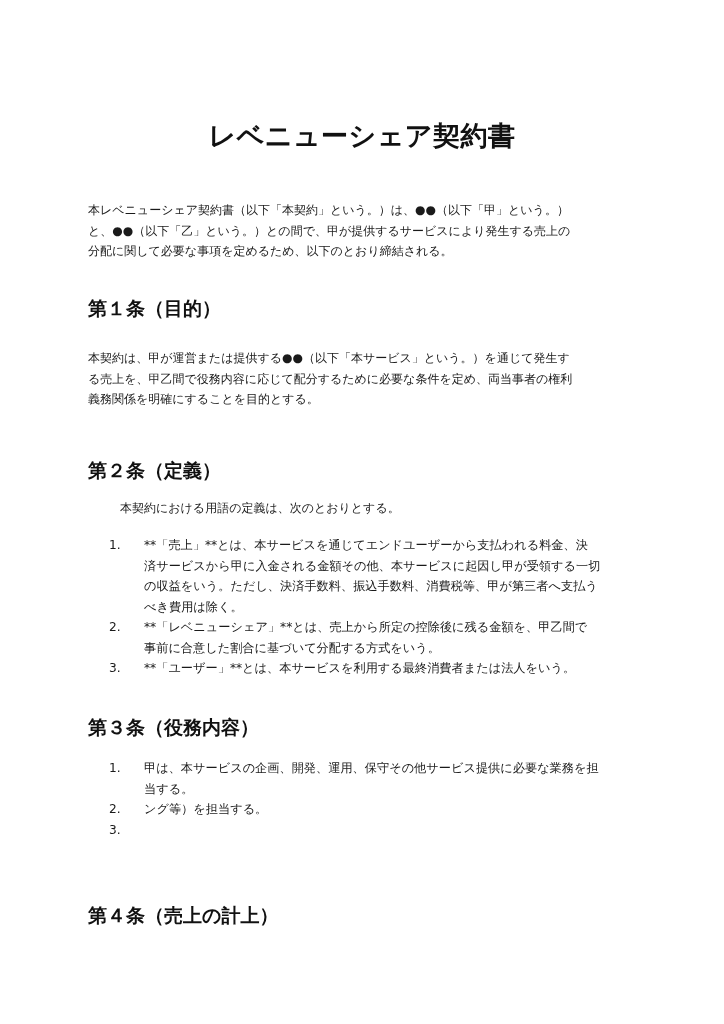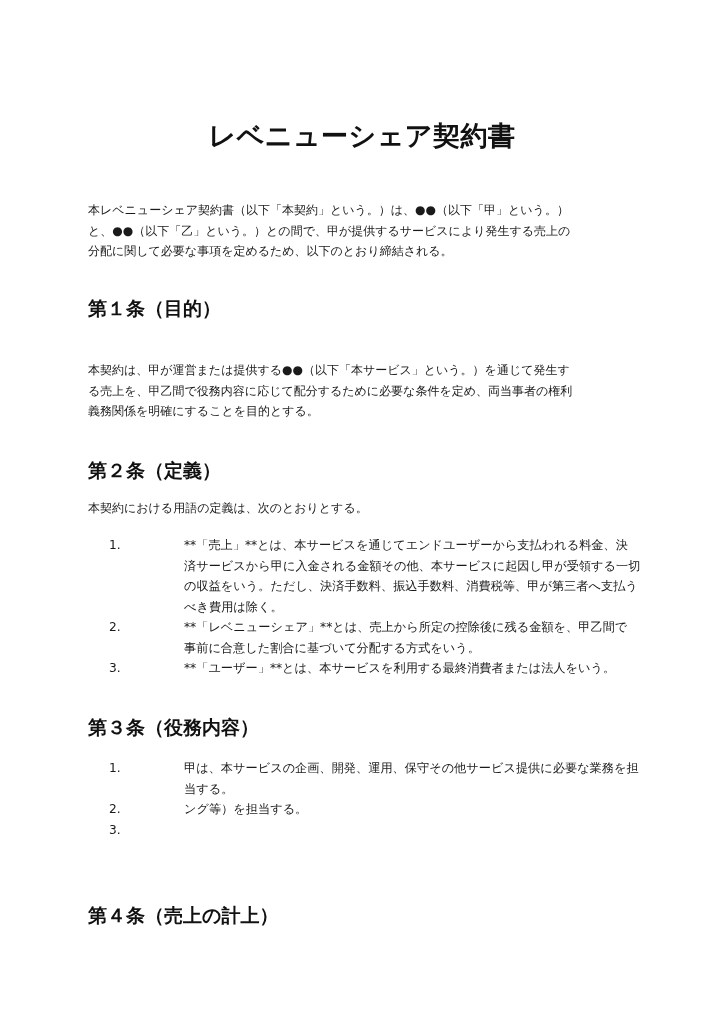--- a/index.html
+++ b/index.html
@@ -58,44 +58,44 @@
     }
     .olist .item {
       position: relative;
       padding-left: 56px;
     }
     .olist .num {
       position: absolute;
       left: 21px;
       top: 0;
     }
-    .olist .line { display: block; white-space: nowrap; margin-left: 40px; }
+    .olist .line { display: block; white-space: nowrap; }
   </style>
 </head>
 <body>
 
 <div class="page">
 
   <div class="title">レベニューシェア契約書</div>
 
   <div class="para" style="top:200px;">
     <span class="line">本レベニューシェア契約書（以下「本契約」という。）は、●●（以下「甲」という。）</span>
     <span class="line">と、●●（以下「乙」という。）との間で、甲が提供するサービスにより発生する売上の</span>
     <span class="line">分配に関して必要な事項を定めるため、以下のとおり締結される。</span>
   </div>
 
   <div class="heading" style="top:296px;">第１条（目的）</div>
-  <div class="para" style="top:348px;margin-top:12px;">
+  <div class="para" style="top:348px;">
     <span class="line">本契約は、甲が運営または提供する●●（以下「本サービス」という。）を通じて発生す</span>
     <span class="line">る売上を、甲乙間で役務内容に応じて配分するために必要な条件を定め、両当事者の権利</span>
     <span class="line">義務関係を明確にすることを目的とする。</span>
   </div>
 
   <div class="heading" style="top:458px;">第２条（定義）</div>
-  <div class="para" style="top:498px;">
+  <div class="para" style="top:498px;margin-left:32px;">
     <span class="line">本契約における用語の定義は、次のとおりとする。</span>
   </div>
   <ol class="olist" style="top:535px;">
     <li class="item">
       <span class="num">1.</span>
       <span class="line">**「売上」**とは、本サービスを通じてエンドユーザーから支払われる料金、決</span>
       <span class="line">済サービスから甲に入金される金額その他、本サービスに起因し甲が受領する一切</span>
       <span class="line">の収益をいう。ただし、決済手数料、振込手数料、消費税等、甲が第三者へ支払う</span>
       <span class="line">べき費用は除く。</span>
     </li>

